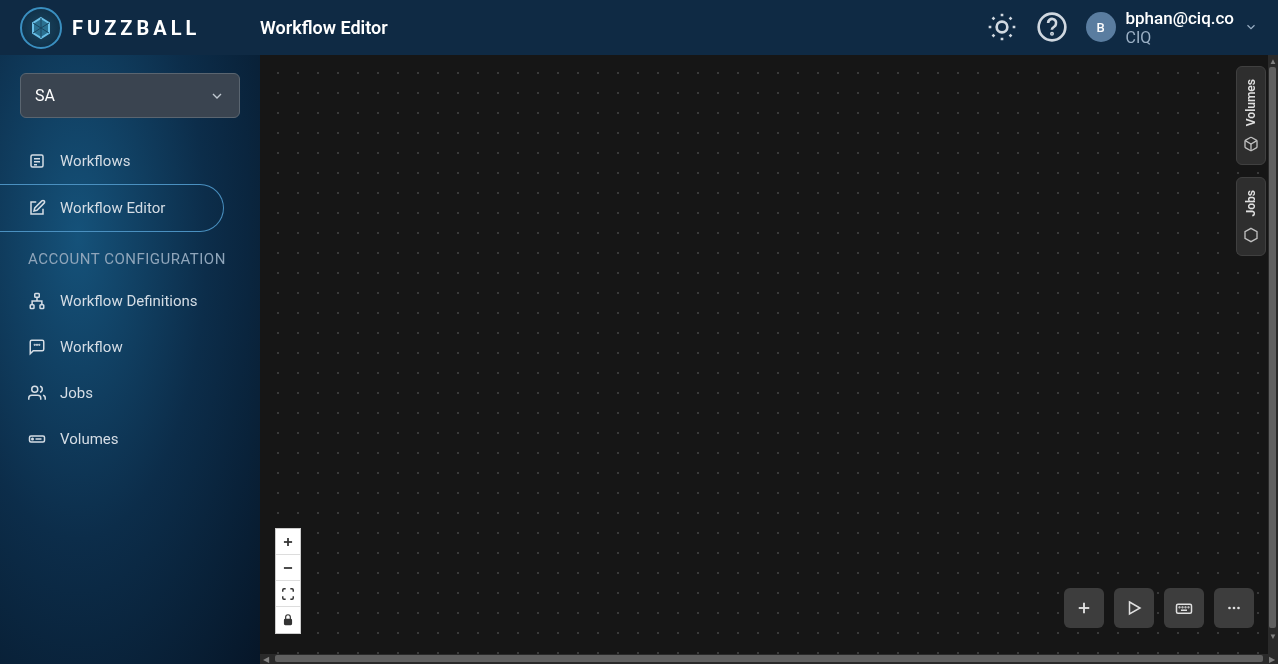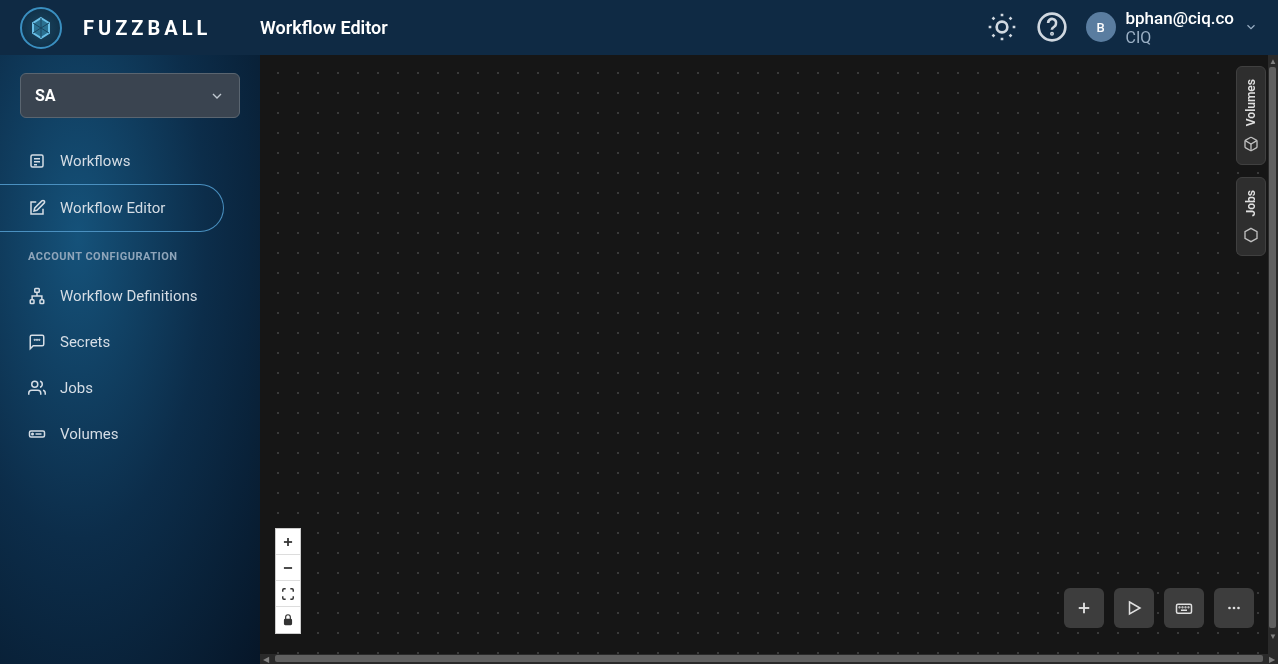--- a/index.html
+++ b/index.html
@@ -19,21 +19,21 @@
       display: flex;
       align-items: center;
       padding: 0 20px;
       position: relative;
       z-index: 10;
     }
     .logo-area {
       display: flex;
       align-items: center;
       width: 240px;
-      gap: 21px;
+      gap: 10px;
       text-align: center;
     }
     .logo-circle {
       width: 42px;
       height: 42px;
       border-radius: 50%;
       border: 2px solid #3a8fc0;
       display: flex;
       align-items: center;
       justify-content: center;
@@ -107,42 +107,42 @@
       margin: 0 20px 20px 20px;
       background: #3a4450;
       border: 1px solid #5a6570;
       border-radius: 6px;
       padding: 12px 14px;
       display: flex;
       align-items: center;
       justify-content: space-between;
       cursor: pointer;
       font-size: 16px;
-      font-weight: 700;
+      font-weight: 400;
       color: #fff;
     }
     .sidebar-item {
       display: flex;
       gap: 14px;
       padding: 14px 20px 14px 28px;
       cursor: pointer;
       color: #d5dde5;
       font-size: 15px;
     }
     .sidebar-item.active {
       border: 1px solid #4a90c0;
       border-left: none;
       border-radius: 0 26px 26px 0;
       margin-right: 36px;
     }
     .sidebar-item svg { width: 18px; height: 18px; flex-shrink: 0; }
     .section-header {
       padding: 18px 20px 10px 28px;
-      font-size: 11px;
-      font-weight: 700;
+      font-size: 15px;
+      font-weight: 400;
       letter-spacing: 0.5px;
       color: #8fa5ba;
     }
 
     
     .canvas-wrap {
       flex: 1;
       position: relative;
       background: #161616;
       overflow: auto;
@@ -372,21 +372,21 @@
       <span>Workflow Definitions</span>
     </div>
 
     <div class="sidebar-item">
       <svg viewBox="0 0 24 24" fill="none" stroke="currentColor" stroke-width="2">
         <path d="M21 15a2 2 0 0 1-2 2H7l-4 4V5a2 2 0 0 1 2-2h14a2 2 0 0 1 2 2z"></path>
         <circle cx="9" cy="9" r="0.5" fill="currentColor"></circle>
         <circle cx="12" cy="9" r="0.5" fill="currentColor"></circle>
         <circle cx="15" cy="9" r="0.5" fill="currentColor"></circle>
       </svg>
-      <span>Secrets</span>
+      <span>Workflow</span>
     </div>
 
     <div class="sidebar-item">
       <svg viewBox="0 0 24 24" fill="none" stroke="currentColor" stroke-width="2">
         <path d="M17 21v-2a4 4 0 0 0-4-4H5a4 4 0 0 0-4 4v2"></path>
         <circle cx="9" cy="7" r="4"></circle>
         <path d="M23 21v-2a4 4 0 0 0-3-3.87"></path>
         <path d="M16 3.13a4 4 0 0 1 0 7.75"></path>
       </svg>
       <span>Jobs</span>

